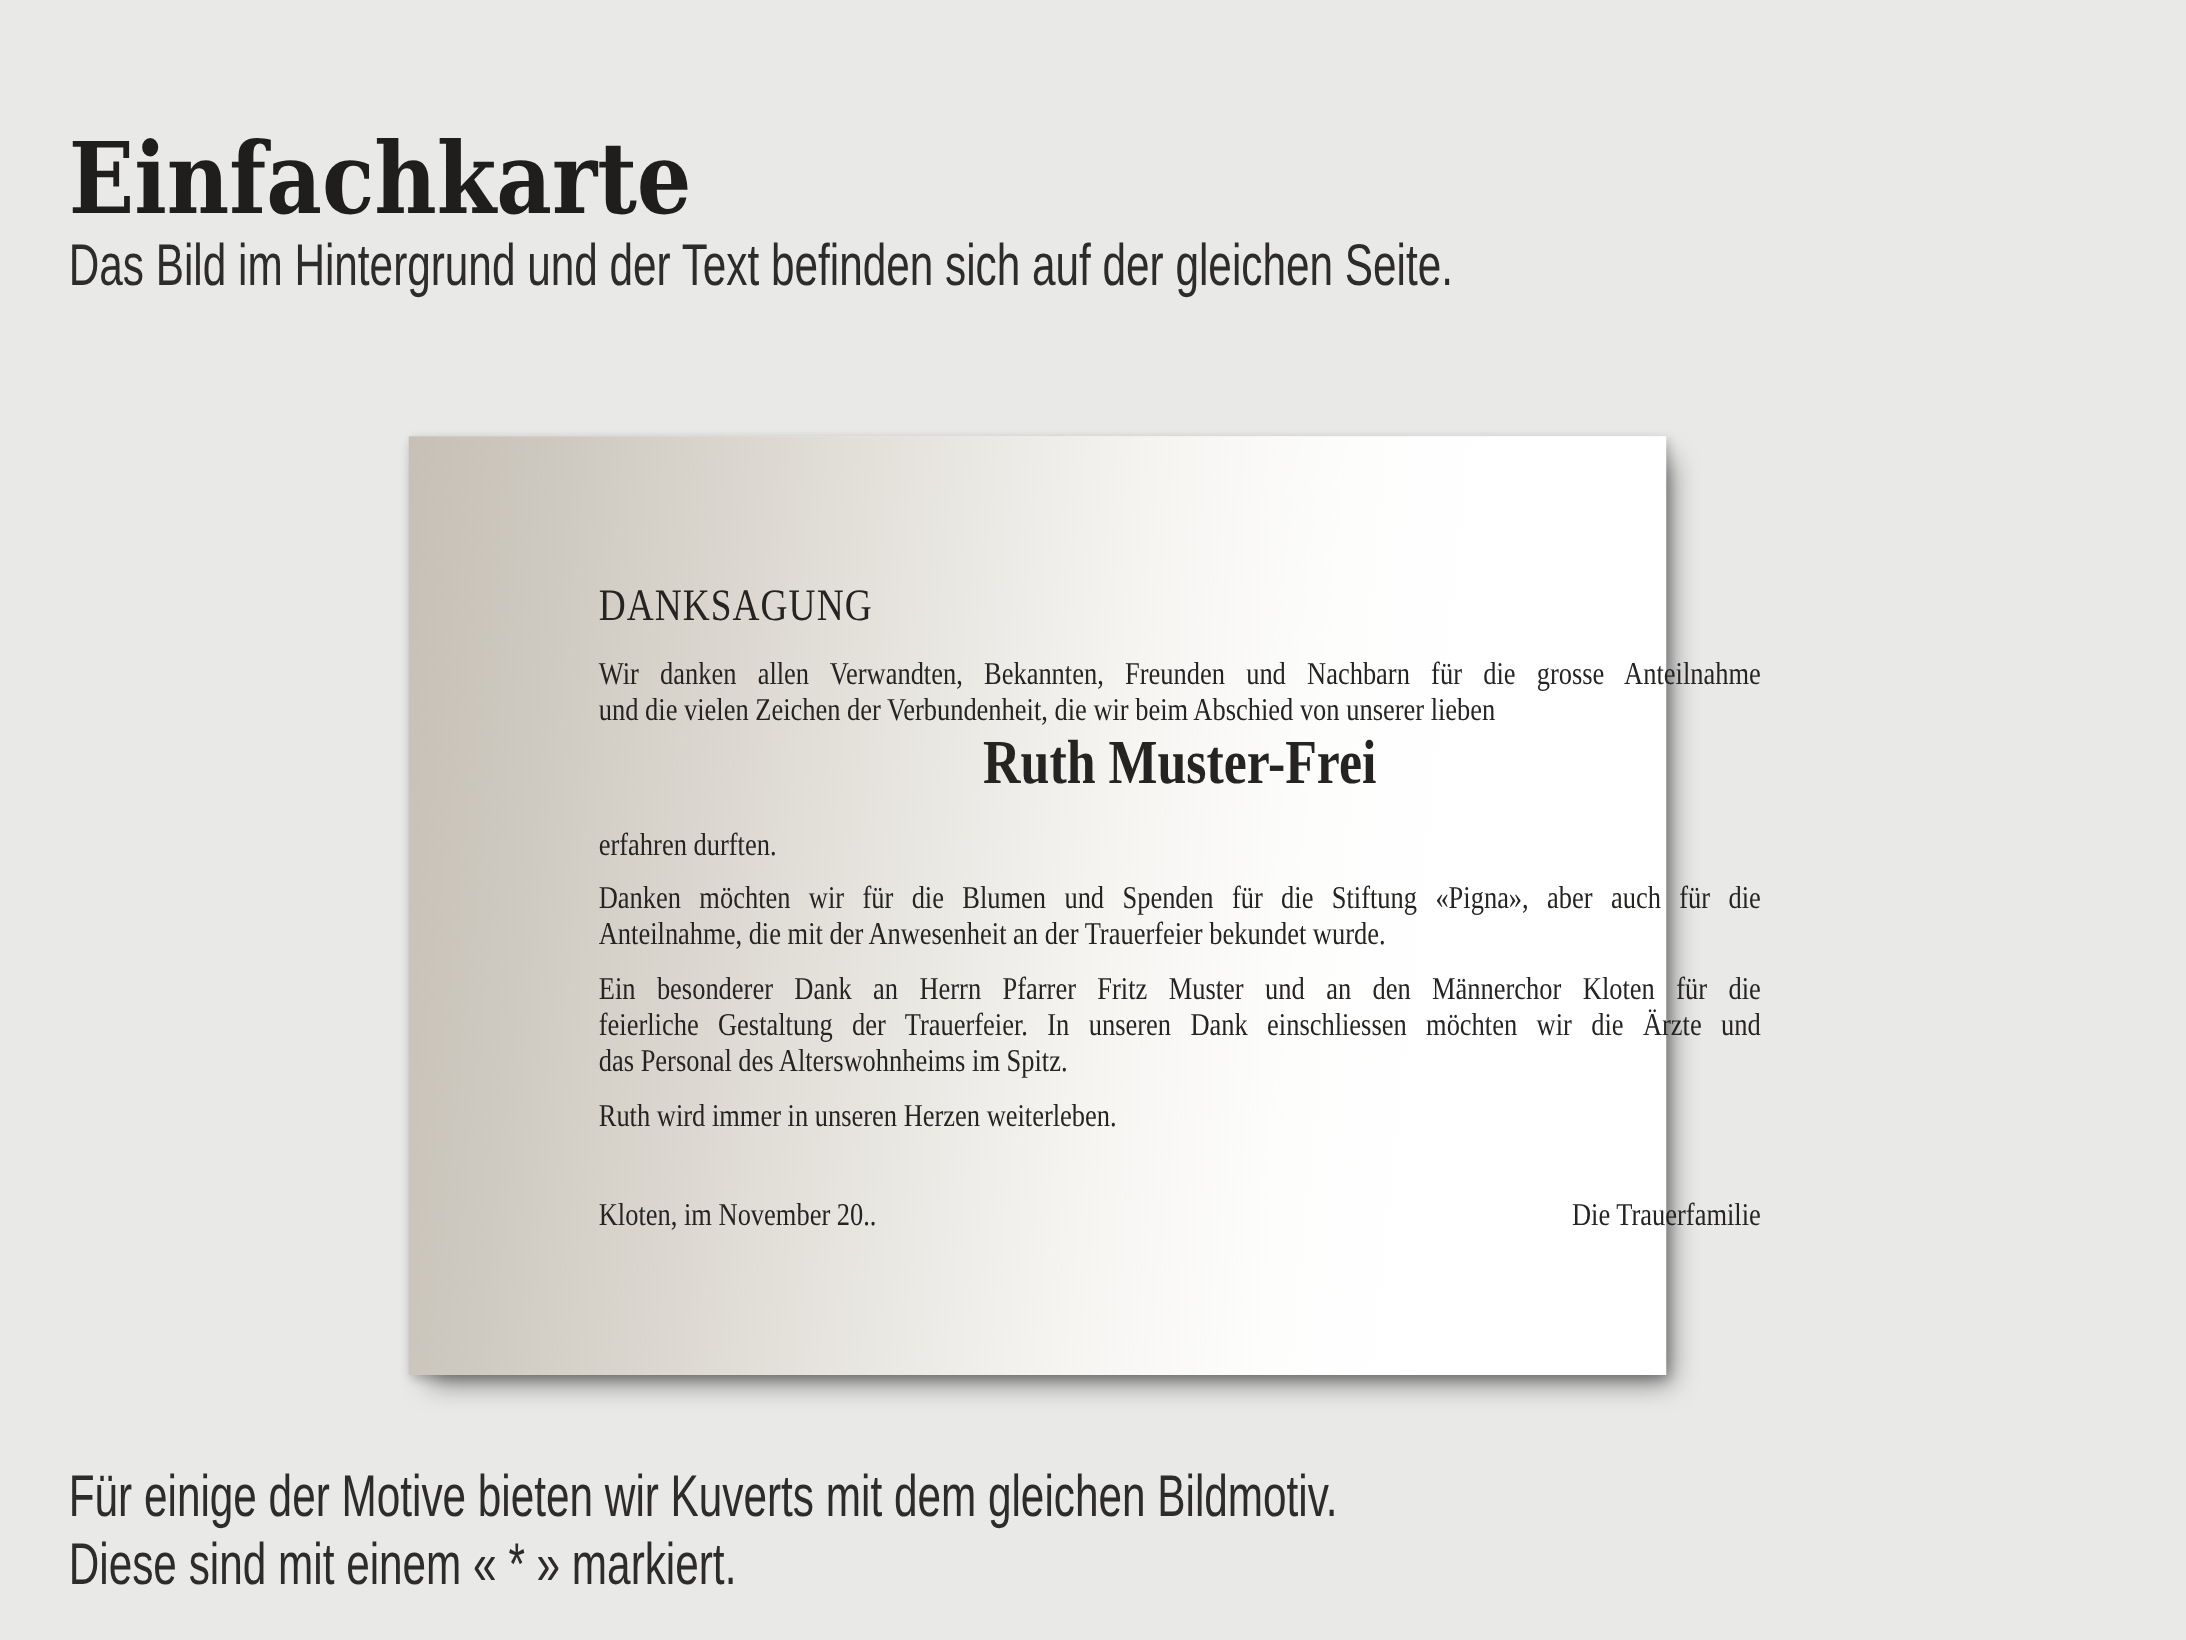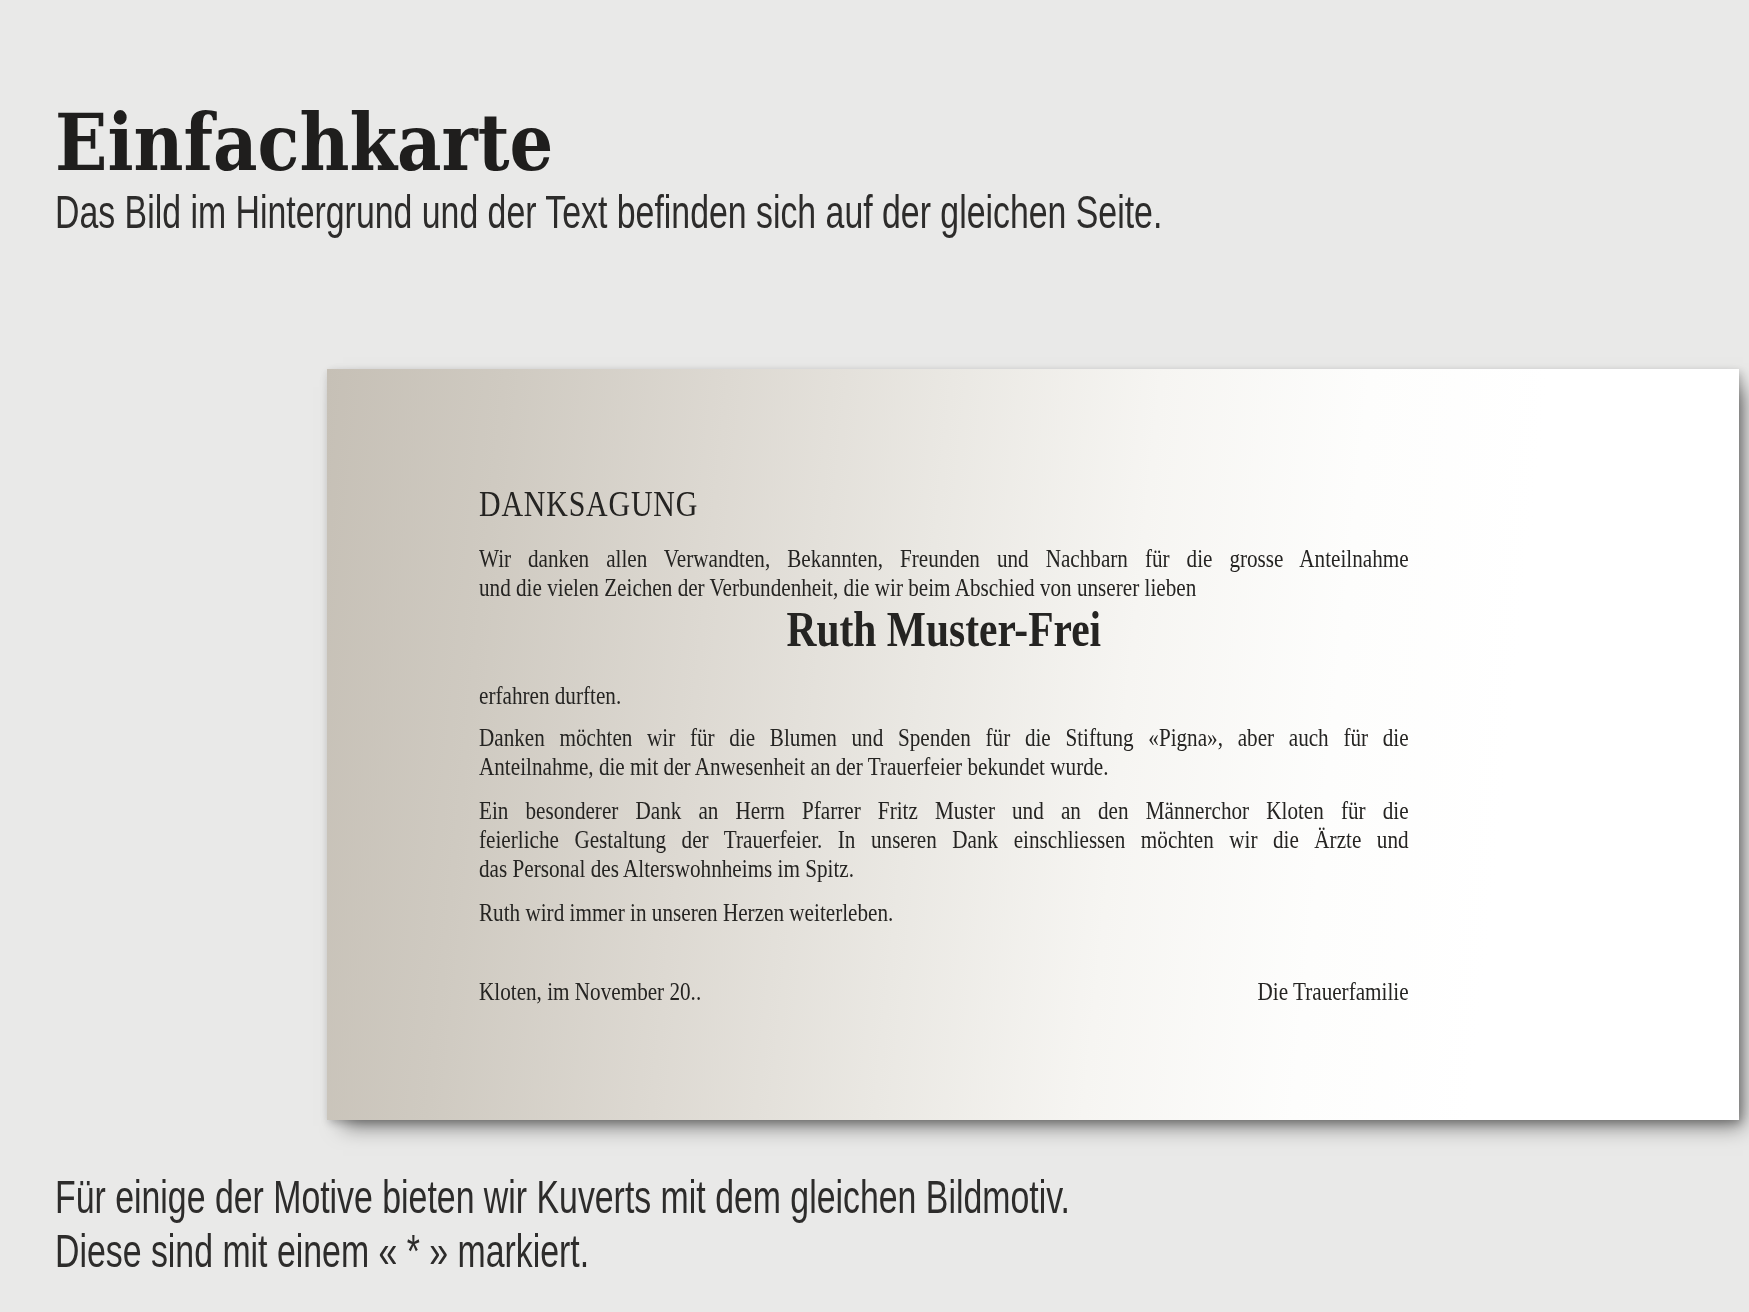--- a/index.html
+++ b/index.html
@@ -33,22 +33,22 @@
   .page-footer {
     position: absolute; left: 55px; top: 1170px;
     font-size: 47px; line-height: 54px;
     color: #2d2c2b;
     transform: scaleX(0.72); transform-origin: 0 0;
     white-space: nowrap;
   }
 
   
   .card {
-    position: absolute; left: 327px; top: 369px;
-    width: 1412px; height: 751px;
+    position: absolute; left: 327px; top: 349px;
+    width: 1006px; height: 751px;
     background: linear-gradient(96deg,
       #c6c0b6 0%, #cfcac1 12%, #ddd9d2 27%,
       #eae8e3 42%, #f6f5f2 56%, #fdfdfc 70%, #ffffff 82%);
     box-shadow: 10px 12px 20px -6px rgba(0,0,0,0.50),
                 2px 3px 8px rgba(0,0,0,0.22);
   }
   .card-content {
     position: absolute; left: 152px; top: 115px;
     width: 1120px;
     transform: scaleX(0.83); transform-origin: 0 0;

